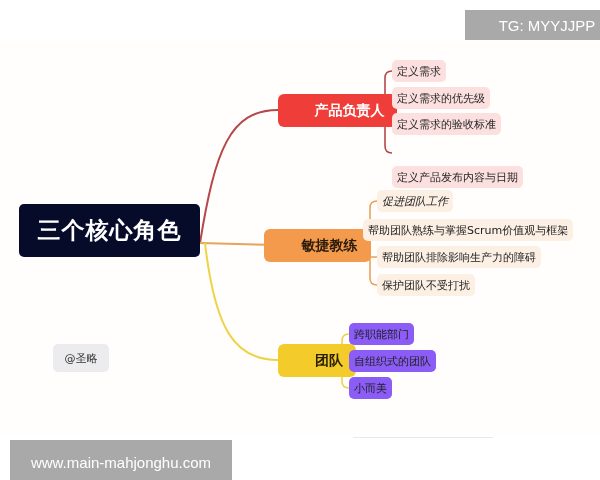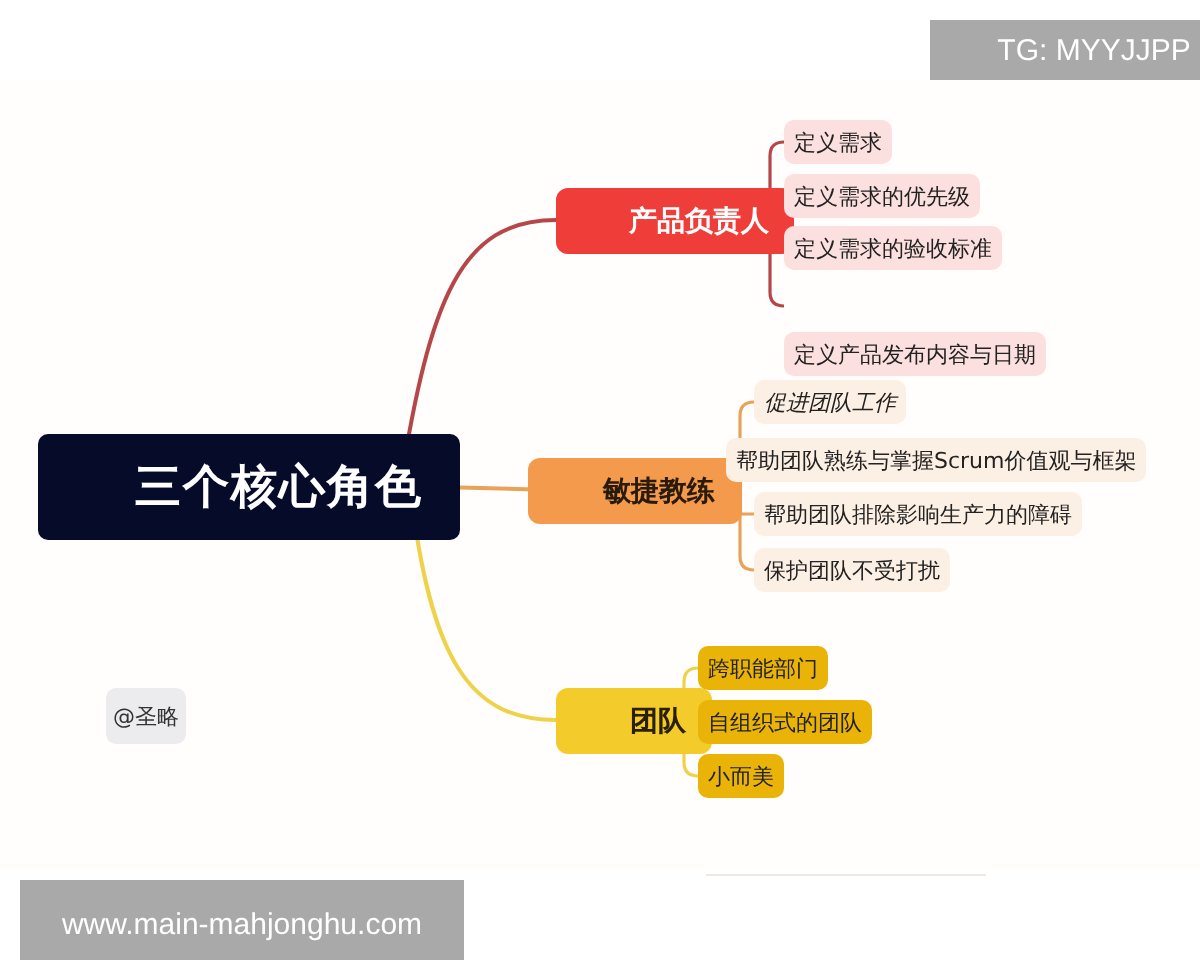--- a/index.html
+++ b/index.html
@@ -16,45 +16,45 @@
     position:absolute; background:#a9a9a9; color:#ffffff;
     font-family:"Liberation Sans", sans-serif; font-size:15px;
     display:flex; align-items:center; justify-content:center;
   }
   .wm-top { left:465px; top:10px; width:124px; height:30px;padding-left:20px; }
   .wm-bottom { left:10px; top:440px; width:222px; height:44px; font-size:15px; }
 
   svg.lines { position:absolute; left:0; top:0; width:600px; height:480px; }
 
   .root {
-    position:absolute; left:19px; top:217px; width:181px; height:53px;
+    position:absolute; left:19px; top:204px; width:181px; height:53px;
     background:#070b2a; border-radius:5px; color:#fff;
     font-size:23px; font-weight:bold; letter-spacing:1px;
-    display:flex; align-items:center; justify-content:center;padding-left:30px;
+    display:flex; align-items:center; justify-content:center;
   }
   .branch {
     position:absolute; border-radius:6px;
     display:flex; align-items:center; justify-content:center;
     font-size:14px; font-weight:bold;padding-left:24px;
   }
   .b-po { left:278px; top:94px; width:95px; height:33px; background:#ef3e3a; color:#fff; }
   .b-sm { left:264px; top:229px; width:83px; height:33px; background:#f39a4c; color:#2a1a0a; }
   .b-team { left:278px; top:344px; width:54px; height:33px; background:#f3cc2c; color:#2a2000; }
 
   .leaf {
     position:absolute; height:22px; border-radius:5px;
     font-size:11px; color:#222;
     display:flex; align-items:center; padding:0 5px; white-space:nowrap;
   }
   .leaf-po { background:#fbe0df; }
   .leaf-sm { background:#fcefe3; }
-  .leaf-team { background:#eab308; }
+  .leaf-team { background:#8b5cf6; }
 
   .tag {
-    position:absolute; left:53px; top:344px; width:40px; height:28px;
+    position:absolute; left:53px; top:344px; width:56px; height:28px;
     background:#ececee; border-radius:5px; font-size:11px; color:#333;
     display:flex; align-items:center; justify-content:center;
   }
   .faint-line { position:absolute; left:353px; top:437px; width:140px; height:1px; background:#ece8e6; }
 </style>
 </head>
 <body>
 
 <div class="canvas"></div>
 

